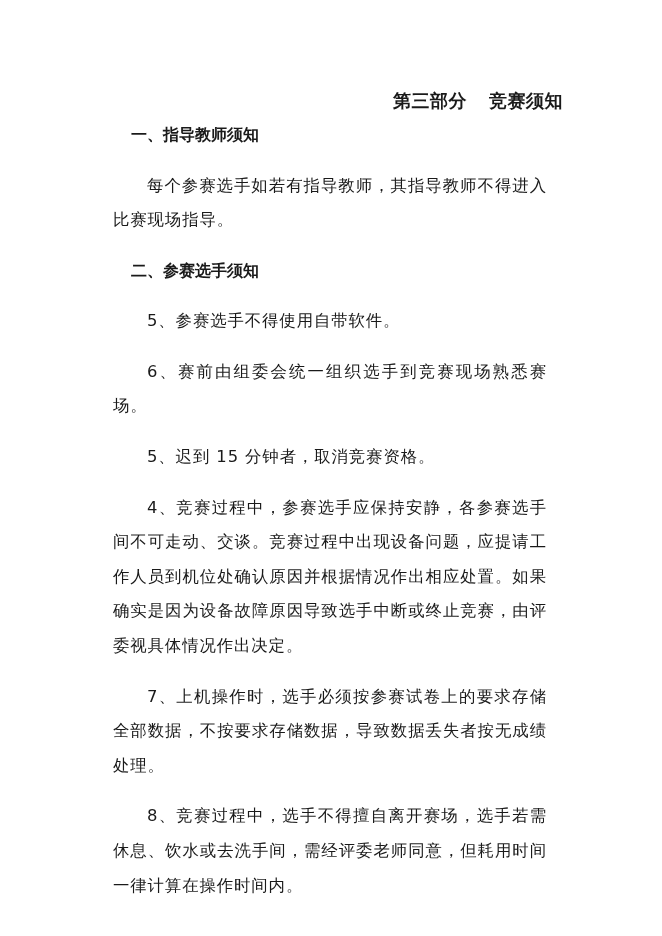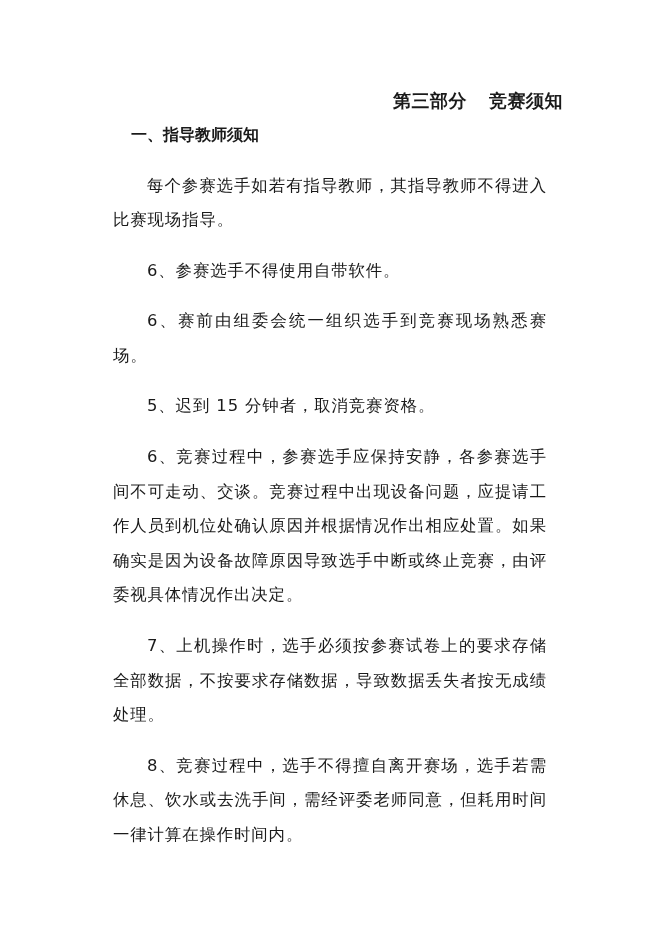--- a/index.html
+++ b/index.html
@@ -15,19 +15,20 @@
 <body>
 
 <div class="page">
   <h1 class="title">
     <span>第三部分</span><span class="gap"></span><span>竞赛须知</span>
   </h1>
 
   <h2 class="h">一、指导教师须知</h2>
   <p class="p">每个参赛选手如若有指导教师，其指导教师不得进入比赛现场指导。</p>
 
-  <p class="p">6、参赛选手不得使用自带软件。</p>
+  <h2 class="h">二、参赛选手须知</h2>
+  <p class="p">5、参赛选手不得使用自带软件。</p>
   <p class="p">6、赛前由组委会统一组织选手到竞赛现场熟悉赛场。</p>
   <p class="p">5、迟到 15 分钟者，取消竞赛资格。</p>
-  <p class="p">6、竞赛过程中，参赛选手应保持安静，各参赛选手间不可走动、交谈。竞赛过程中出现设备问题，应提请工作人员到机位处确认原因并根据情况作出相应处置。如果确实是因为设备故障原因导致选手中断或终止竞赛，由评委视具体情况作出决定。</p>
+  <p class="p">4、竞赛过程中，参赛选手应保持安静，各参赛选手间不可走动、交谈。竞赛过程中出现设备问题，应提请工作人员到机位处确认原因并根据情况作出相应处置。如果确实是因为设备故障原因导致选手中断或终止竞赛，由评委视具体情况作出决定。</p>
   <p class="p">7、上机操作时，选手必须按参赛试卷上的要求存储全部数据，不按要求存储数据，导致数据丢失者按无成绩处理。</p>
   <p class="p">8、竞赛过程中，选手不得擅自离开赛场，选手若需休息、饮水或去洗手间，需经评委老师同意，但耗用时间一律计算在操作时间内。</p>
 </div>
 
 </body></html>

